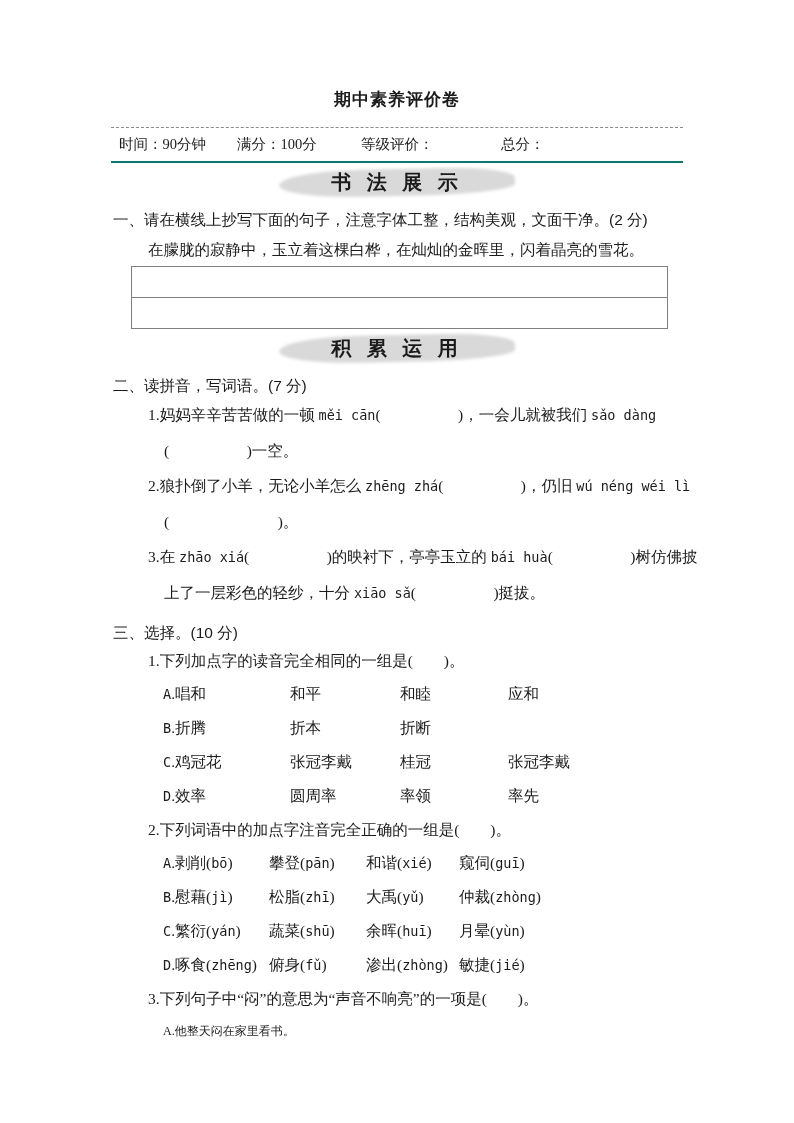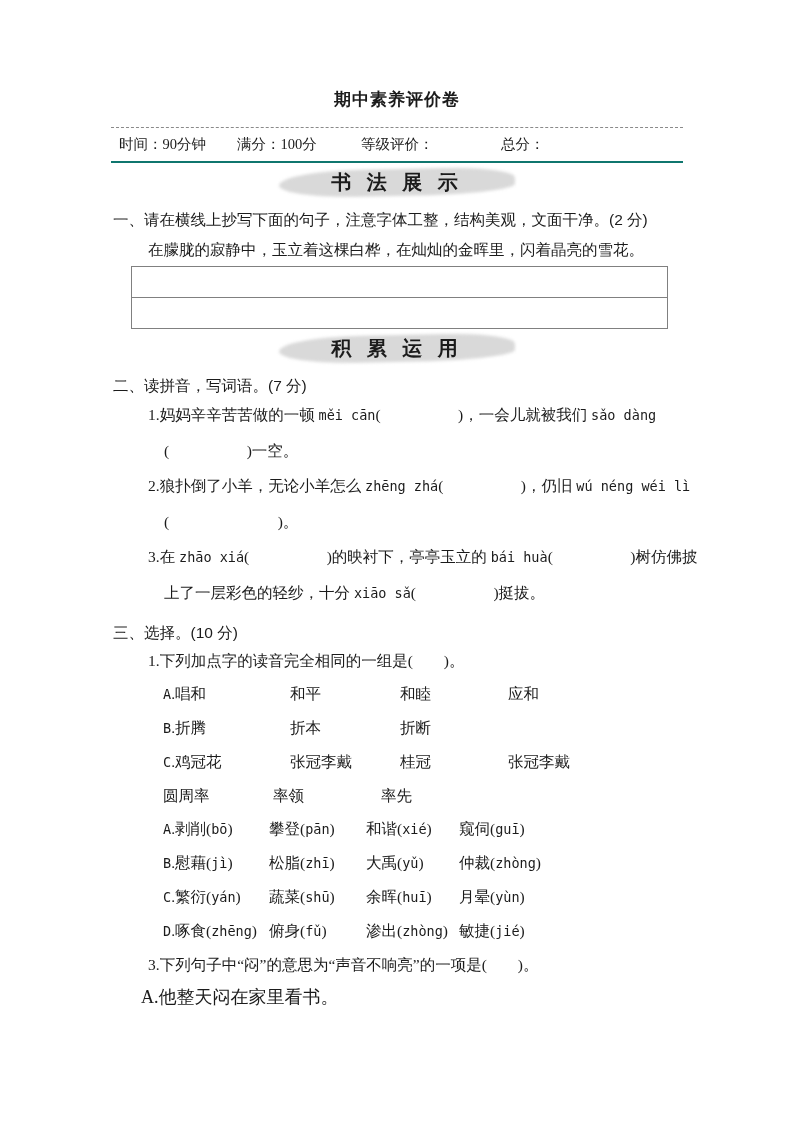--- a/index.html
+++ b/index.html
@@ -64,21 +64,21 @@
   .item .line.cont { margin-left:16px; }
 
   .py { font-family:"DejaVu Sans Mono","Liberation Mono",monospace; font-size:13.5px; }
 
   .prompt { margin-left:35px; font-size:15.5px; line-height:33px; white-space:nowrap; }
 
   .opt-grid { margin-left:50px; font-size:15.5px; }
   .opt-row { display:flex; line-height:33px; white-space:nowrap; }
   .grid-q1 .c0 { width:127px; } .grid-q1 .c1 { width:110px; } .grid-q1 .c2 { width:108px; }
   .grid-q2 .c0 { width:106px; } .grid-q2 .c1 { width:97px;  } .grid-q2 .c2 { width:93px;  }
-  .opt-single { margin-left:28px; font-size:18px; line-height:33px; }
+  .opt-single { margin-left:50px; font-size:12px; line-height:33px; }
 </style>
 </head>
 <body>
 
 <div class="page">
 
   <div class="paper-title">期中素养评价卷</div>
 
   <div class="info-bar">
     <span class="f1">时间：90分钟</span>
@@ -136,26 +136,28 @@
           <span class="c1">折本</span>
           <span class="c3">折断</span>
         </div>
         <div class="opt-row">
           <span class="c0"><span class="py">C</span>.鸡冠花</span>
           <span class="c1">张冠李戴</span>
           <span class="c2">桂冠</span>
           <span class="c3">张冠李戴</span>
         </div>
         <div class="opt-row">
+          <span class="c0"><span class="py">D</span>.效率</span>
           <span class="c1">圆周率</span>
           <span class="c2">率领</span>
           <span class="c3">率先</span>
         </div>
       </div>
 
+    <div class="prompt">2.下列词语中的加点字注音完全正确的一组是(　　)。</div>
     <div class="opt-grid grid-q2">
         <div class="opt-row">
           <span class="c0"><span class="py">A</span>.剥削(<span class="py">bō</span>)</span>
           <span class="c1">攀登(<span class="py">pān</span>)</span>
           <span class="c2">和谐(<span class="py">xié</span>)</span>
           <span class="c3">窥伺(<span class="py">guī</span>)</span>
         </div>
         <div class="opt-row">
           <span class="c0"><span class="py">B</span>.慰藉(<span class="py">jì</span>)</span>
           <span class="c1">松脂(<span class="py">zhī</span>)</span>

